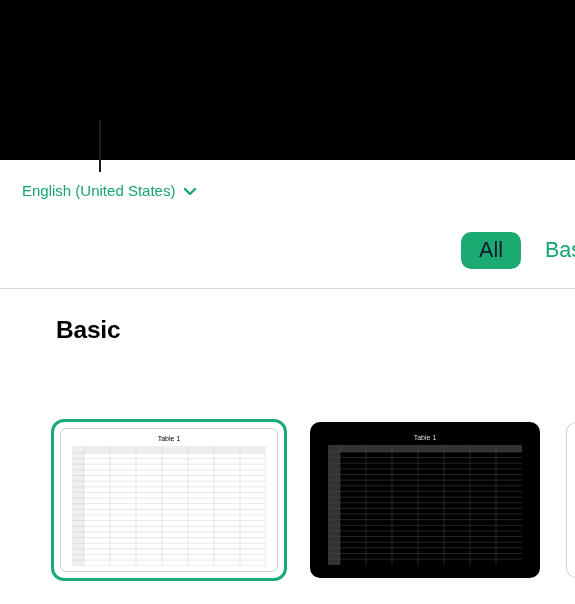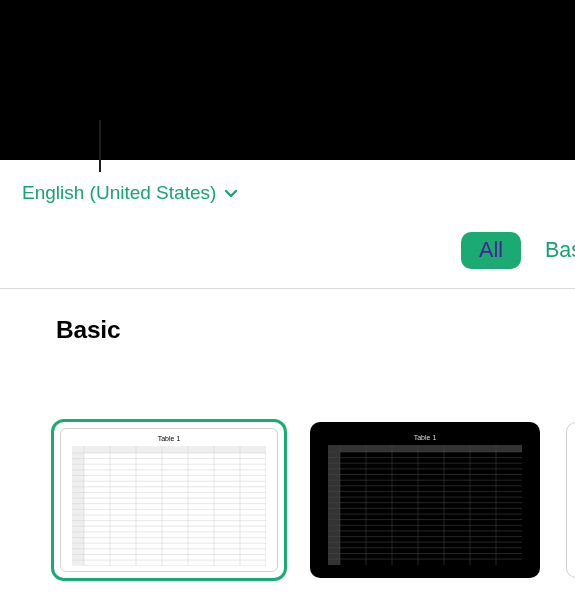--- a/index.html
+++ b/index.html
@@ -1,26 +1,26 @@
 <!DOCTYPE html>
 <html><head>
 <meta charset="utf-8">
 <style>
   * { box-sizing: border-box; margin: 0; padding: 0; }
   html, body { width: 575px; height: 604px; font-family: -apple-system, "Helvetica Neue", Helvetica, Arial, sans-serif; overflow: hidden; background: #000; }
   .black-region { position: absolute; top: 0; left: 0; width: 575px; height: 160px; background: #000; }
   .panel { position: absolute; top: 160px; left: 0; width: 575px; height: 444px; background: #fff; }
   .callout { position: absolute; top: 120px; left: 99px; width: 1.5px; height: 52px; background: #1c1c1c; z-index: 10; }
   .lang-row { position: absolute; top: 22px; left: 22px; display: flex; align-items: center; gap: 8px; cursor: pointer; }
-  .lang-label { color: #17a46f; font-size: 19px; font-weight: 400; }
+  .lang-label { color: #17a46f; font-size: 15px; font-weight: 400; }
   .chevron { width: 14px; height: 14px; }
   .chevron svg { width: 14px; height: 14px; display: block; }
   .chevron path { stroke: #17a46f; stroke-width: 2.4; fill: none; stroke-linecap: round; stroke-linejoin: round; }
   .filter-row { position: absolute; top: 72px; right: 0; display: flex; align-items: center; gap: 24px; padding-right: 0; }
-  .filter-all { background: #1bab72; color: #4c1d95; font-size: 21.5px; font-weight: 400; padding: 6px 18px; border-radius: 10px; cursor: pointer; }
+  .filter-all { background: #1bab72; color: #0f172a; font-size: 21.5px; font-weight: 400; padding: 6px 18px; border-radius: 10px; cursor: pointer; }
   .filter-basic { color: #17a46f; font-size: 21.5px; font-weight: 400; cursor: pointer; padding-right: 0; overflow: hidden; max-width: 30px; white-space: nowrap; }
   .divider { position: absolute; top: 128px; left: 0; width: 575px; height: 1px; background: #d9d9d9; }
   .section-title { position: absolute; top: 156px; left: 56px; font-size: 24.5px; font-weight: 700; color: #000; letter-spacing: -0.2px; }
   .templates { position: absolute; top: 262px; left: 54px; display: flex; gap: 26px; }
   .tmpl { width: 230px; height: 156px; border-radius: 10px; cursor: pointer; position: relative; }
   .tmpl.selected { outline: 3px solid #1bab72; outline-offset: 0; }
   .tmpl-inner { position: absolute; inset: 6px; border-radius: 6px; display: flex; flex-direction: column; align-items: center; }
   .tmpl.light .tmpl-inner { background: #fff; border: 1px solid #d0d0d0; }
   .tmpl.dark { background: #000; }
   .tmpl.dark .tmpl-inner { background: #000; }

